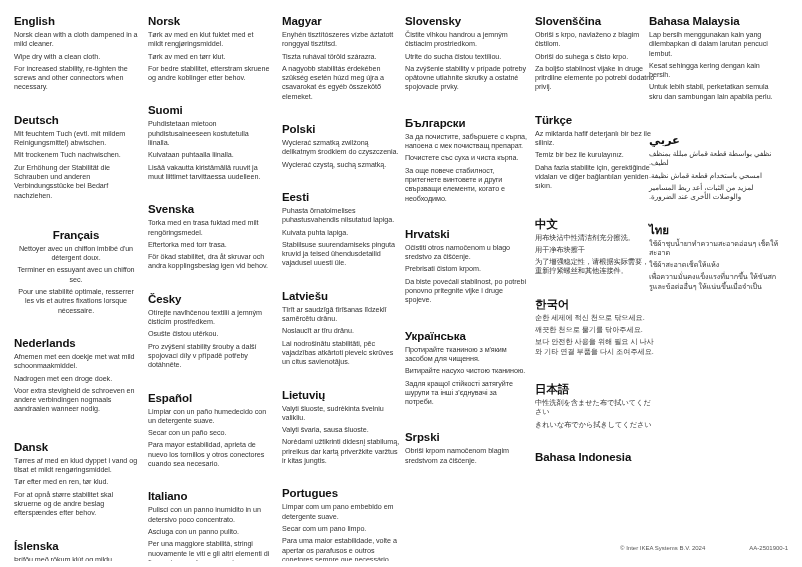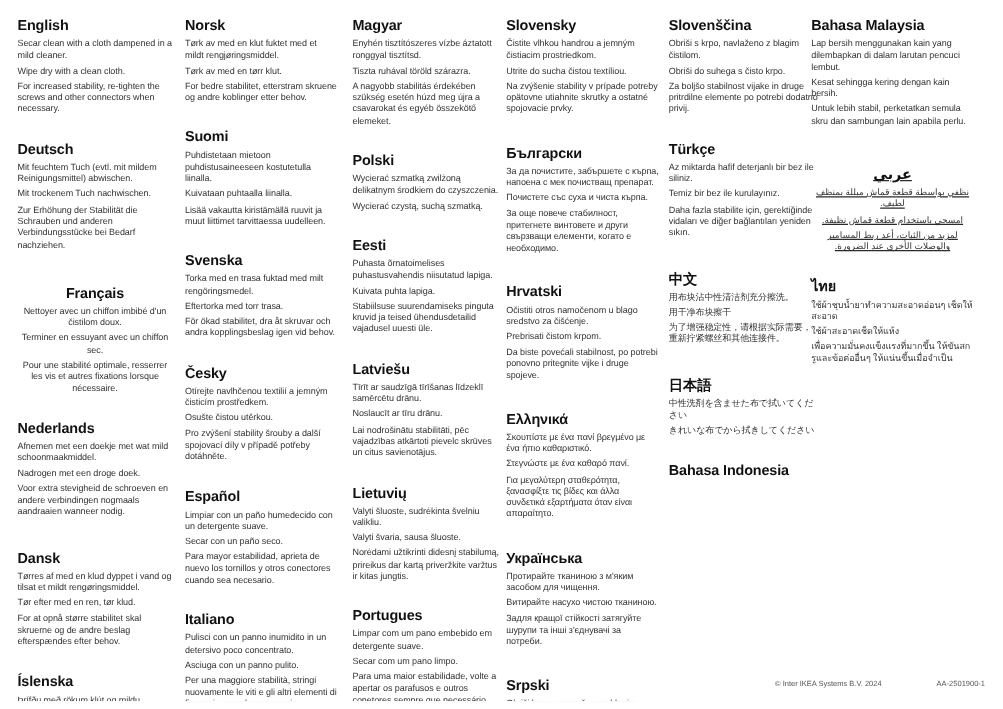--- a/index.html
+++ b/index.html
@@ -38,22 +38,21 @@
   .lang-block p {
     margin: 0 0 3px 0;
     font-size: 7.2px;
     line-height: 9.3px;
     letter-spacing: -0.05px;
     color: #333333;
   }
   .lang-block p:last-child { margin-bottom: 0; }
   .lang-block.rtl {
     direction: rtl;
-    text-align: center;
-    text-decoration: underline;
+    text-align: left;
   }
   
   .col[data-col="5"] .lang-block[data-lang="arabic"] { margin-top: 32px; }
   .col[data-col="4"] .lang-block[data-lang="chinese-simplified"] { margin-top: 26px; }
   .col[data-col="4"] .lang-block[data-lang="japanese"] { margin-top: 26px; }
   .col[data-col="0"] .lang-block[data-lang="francais"] { margin-top: 28px; text-align: center; }
   .col[data-col="0"] .lang-block[data-lang="dansk"] { margin-top: 26px; }
   .col[data-col="3"] .lang-block { margin-bottom: 24px; }
   .footer {
     position: absolute;
@@ -70,33 +69,33 @@
   }
 </style>
 </head>
 <body>
 
 <div class="page">
   <div id="columns-root">
       <div class="col" data-col="0">
         <section class="lang-block" data-lang="english">
           <h2>English</h2>
-          <p>Secar clean with a cloth dampened in a mild cleaner.</p>
+          <p>Norsk clean with a cloth dampened in a mild cleaner.</p>
           <p>Wipe dry with a clean cloth.</p>
           <p>For increased stability, re-tighten the screws and other connectors when necessary.</p>
         </section>
         <section class="lang-block" data-lang="deutsch">
           <h2>Deutsch</h2>
           <p>Mit feuchtem Tuch (evtl. mit mildem Reinigungsmittel) abwischen.</p>
           <p>Mit trockenem Tuch nachwischen.</p>
           <p>Zur Erhöhung der Stabilität die Schrauben und anderen Verbindungsstücke bei Bedarf nachziehen.</p>
         </section>
         <section class="lang-block" data-lang="francais">
           <h2>Français</h2>
-          <p>Nettoyer avec un chiffon imbibé d'un čistilom doux.</p>
+          <p>Nettoyer avec un chiffon imbibé d'un détergent doux.</p>
           <p>Terminer en essuyant avec un chiffon sec.</p>
           <p>Pour une stabilité optimale, resserrer les vis et autres fixations lorsque nécessaire.</p>
         </section>
         <section class="lang-block" data-lang="nederlands">
           <h2>Nederlands</h2>
           <p>Afnemen met een doekje met wat mild schoonmaakmiddel.</p>
           <p>Nadrogen met een droge doek.</p>
           <p>Voor extra stevigheid de schroeven en andere verbindingen nogmaals aandraaien wanneer nodig.</p>
         </section>
         <section class="lang-block" data-lang="dansk">
@@ -197,26 +196,20 @@
           <p>За да почистите, забършете с кърпа, напоена с мек почистващ препарат.</p>
           <p>Почистете със суха и чиста кърпа.</p>
           <p>За още повече стабилност, притегнете винтовете и други свързващи елементи, когато е необходимо.</p>
         </section>
         <section class="lang-block" data-lang="hrvatski">
           <h2>Hrvatski</h2>
           <p>Očistiti otros namočenom u blago sredstvo za čišćenje.</p>
           <p>Prebrisati čistom krpom.</p>
           <p>Da biste povećali stabilnost, po potrebi ponovno pritegnite vijke i druge spojeve.</p>
         </section>
-        <section class="lang-block" data-lang="ellinika">
-          <h2>Ελληνικά</h2>
-          <p>Σκουπίστε με ένα πανί βρεγμένο με ένα ήπιο καθαριστικό.</p>
-          <p>Στεγνώστε με ένα καθαρό πανί.</p>
-          <p>Για μεγαλύτερη σταθερότητα, ξανασφίξτε τις βίδες και άλλα συνδετικά εξαρτήματα όταν είναι απαραίτητο.</p>
-        </section>
         <section class="lang-block" data-lang="ukrainska">
           <h2>Українська</h2>
           <p>Протирайте тканиною з м'яким засобом для чищення.</p>
           <p>Витирайте насухо чистою тканиною.</p>
           <p>Задля кращої стійкості затягуйте шурупи та інші з'єднувачі за потреби.</p>
         </section>
         <section class="lang-block" data-lang="srpski">
           <h2>Srpski</h2>
           <p>Obriši krpom namočenom blagim sredstvom za čišćenje.</p>
         </section>
@@ -232,20 +225,26 @@
           <h2>Türkçe</h2>
           <p>Az miktarda hafif deterjanlı bir bez ile siliniz.</p>
           <p>Temiz bir bez ile kurulayınız.</p>
           <p>Daha fazla stabilite için, gerektiğinde vidaları ve diğer bağlantıları yeniden sıkın.</p>
         </section>
         <section class="lang-block" data-lang="chinese-simplified">
           <h2>中文</h2>
           <p>用布块沾中性清洁剂充分擦洗。</p>
           <p>用干净布块擦干</p>
           <p>为了增强稳定性，请根据实际需要，重新拧紧螺丝和其他连接件。</p>
+        </section>
+        <section class="lang-block" data-lang="korean">
+          <h2>한국어</h2>
+          <p>순한 세제에 적신 천으로 닦으세요.</p>
+          <p>깨끗한 천으로 물기를 닦아주세요.</p>
+          <p>보다 안전한 사용을 위해 필요 시 나사와 기타 연결 부품을 다시 조여주세요.</p>
         </section>
         <section class="lang-block" data-lang="japanese">
           <h2>日本語</h2>
           <p>中性洗剤を含ませた布で拭いてください</p>
           <p>きれいな布でから拭きしてください</p>
         </section>
         <section class="lang-block" data-lang="bahasa-indonesia">
           <h2>Bahasa Indonesia</h2>
         </section>
       </div>

